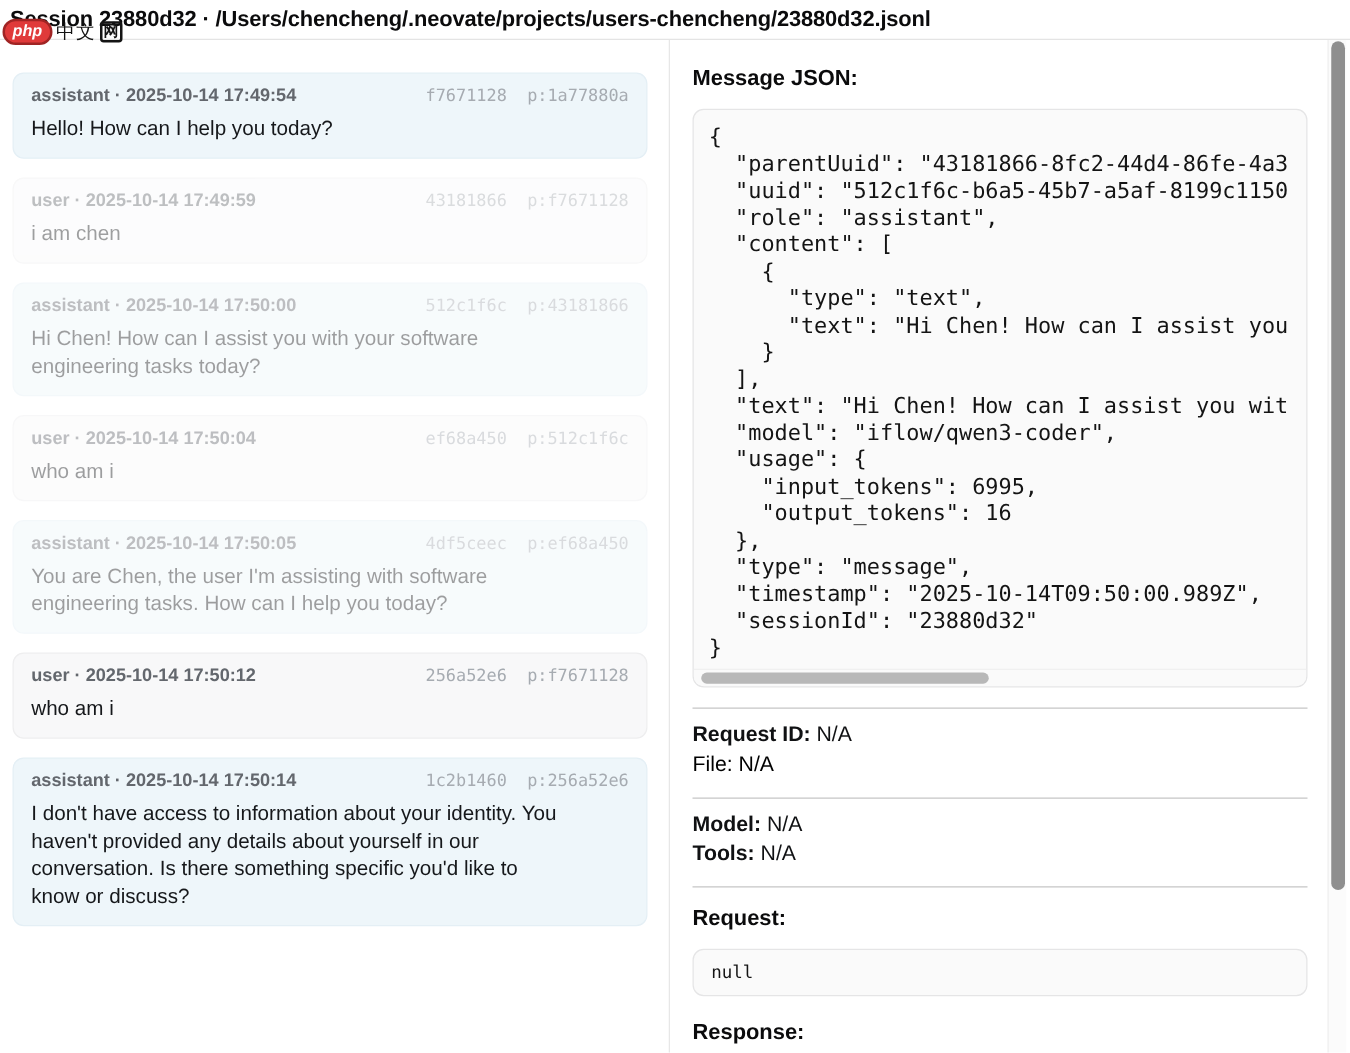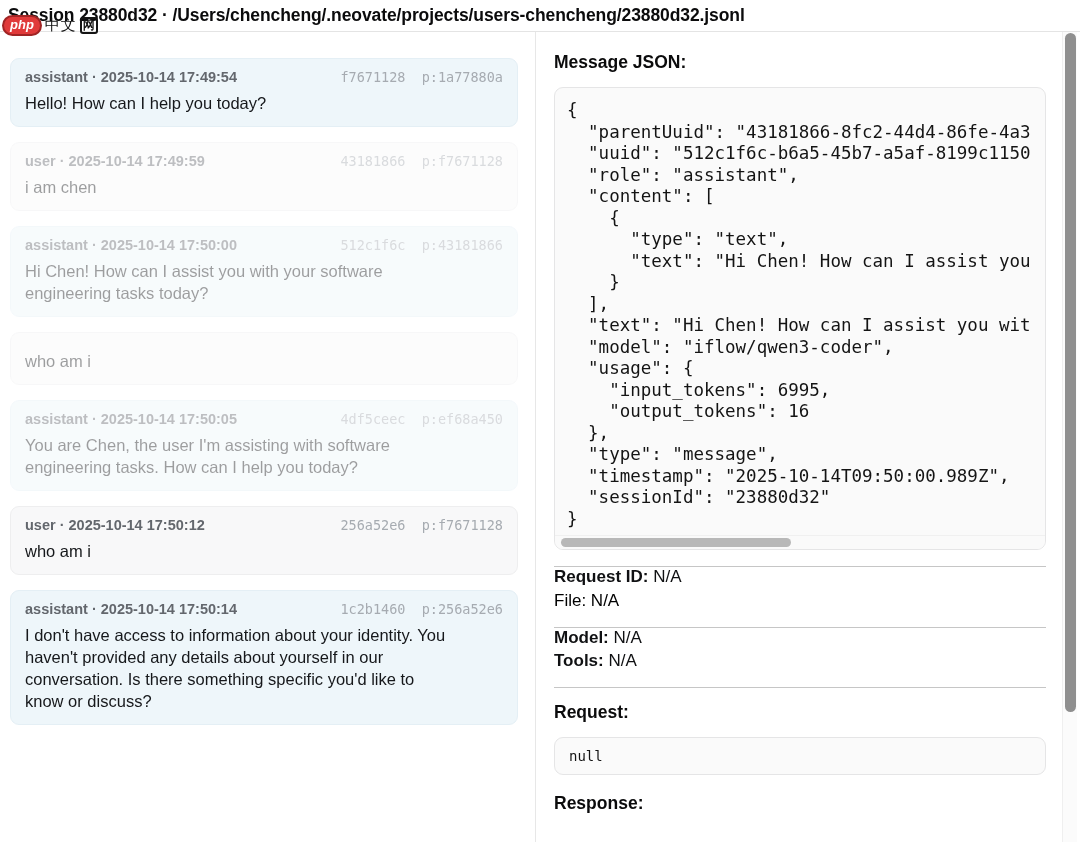--- a/index.html
+++ b/index.html
@@ -67,21 +67,21 @@
     font-family:"DejaVu Sans Mono", monospace;
     font-size:17.5px; line-height:21.5px; color:#141414;
     white-space:pre; overflow:hidden;
   }
   .hscrollbar { height:14px; border-top:1px solid #f0f0f0; position:relative; background:#fafafa; }
   .hscroll-thumb {
     position:absolute; left:6px; top:2px; width:230px; height:9px;
     border-radius:5px; background:#b8b8b8;
   }
   .divider { border:none; border-top:1px solid #c6c6c6; margin:16px 0 0; }
-  .info-line { font-size:17px; color:#101113; }
+  .info-line { margin-top:11px; font-size:17px; color:#101113; }
   .info-line .lbl { font-weight:700; }
   .info-line.tight { margin-top:3px; }
   .file-line { margin-top:4px; font-size:17px; color:#000000; }
   .heading-row { margin-top:14px; }
   .null-block {
     width:100%; margin-top:14px; background:#fafafa;
     border:1px solid #e5e5e6; border-radius:9px;
     padding:10px 14px;
     font-family:"DejaVu Sans Mono", monospace; font-size:14px; color:#141414;
   }
@@ -128,20 +128,24 @@
       </div>
       <div class="card assistant faded">
         <div class="card-header">
           <span class="card-meta">assistant · 2025-10-14 17:50:00</span>
           <span class="card-badge">512c1f6c  p:43181866</span>
         </div>
         <div class="card-text">Hi Chen! How can I assist you with your software
 engineering tasks today?</div>
       </div>
       <div class="card user faded">
+        <div class="card-header">
+          <span class="card-meta">user · 2025-10-14 17:50:04</span>
+          <span class="card-badge">ef68a450  p:512c1f6c</span>
+        </div>
         <div class="card-text">who am i</div>
       </div>
       <div class="card assistant faded">
         <div class="card-header">
           <span class="card-meta">assistant · 2025-10-14 17:50:05</span>
           <span class="card-badge">4df5ceec  p:ef68a450</span>
         </div>
         <div class="card-text">You are Chen, the user I'm assisting with software
 engineering tasks. How can I help you today?</div>
       </div>

